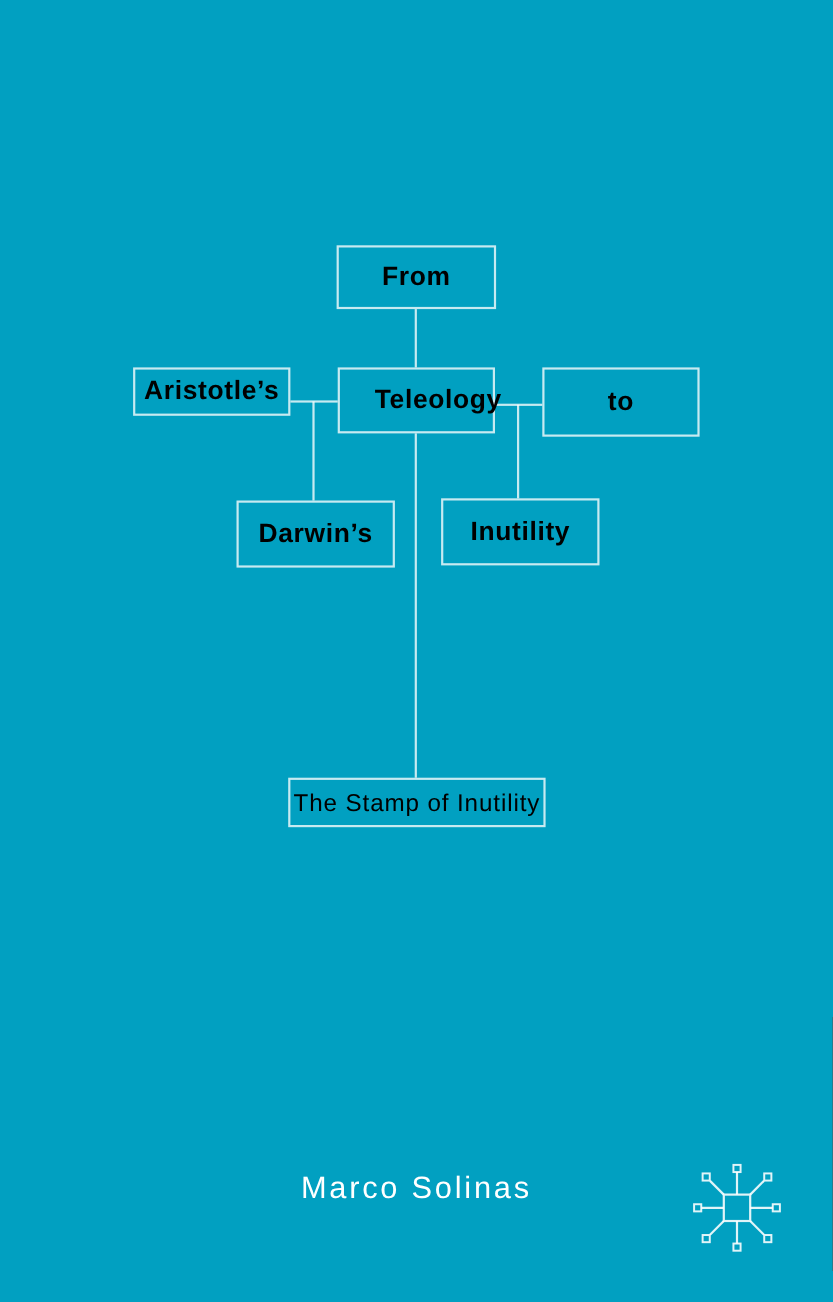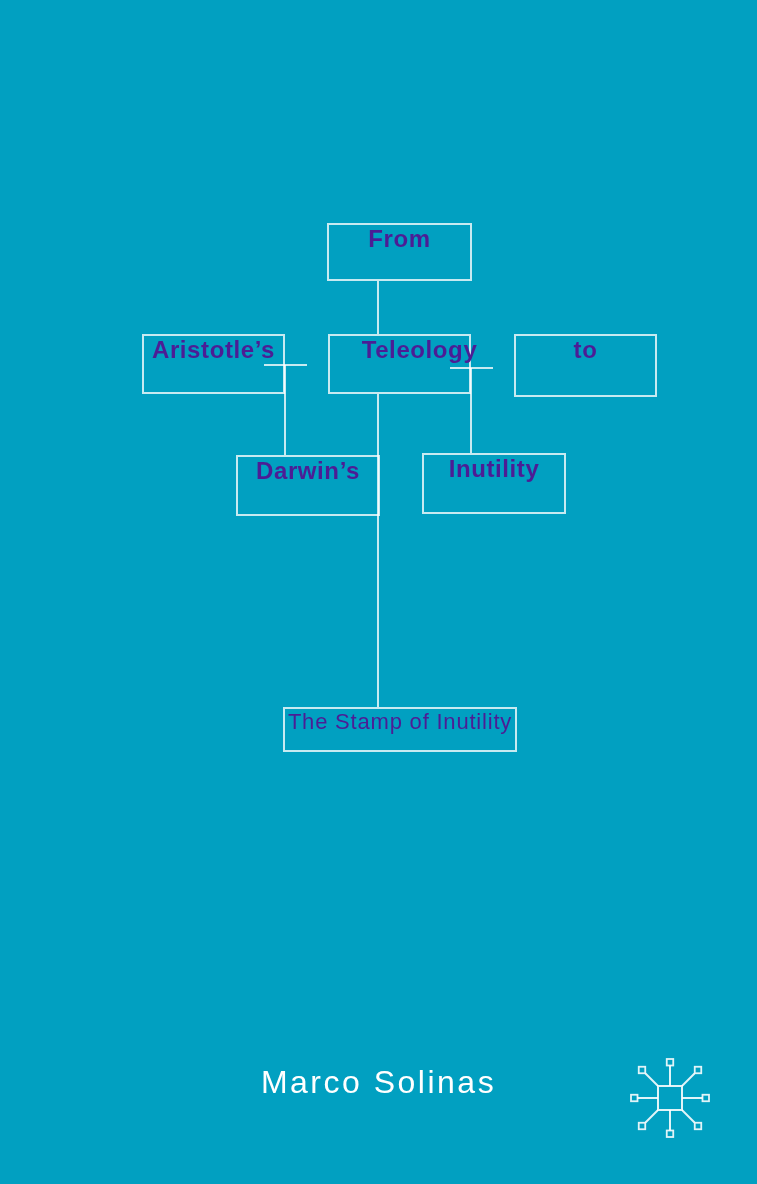--- a/index.html
+++ b/index.html
@@ -27,53 +27,52 @@
   .ln-tele-to          { left: 450px; top: 367px; width: 43px; height: 2px;   }
   .ln-down-genealogy   { left: 470px; top: 368px; width: 2px;  height: 85px;  }
   .ln-tele-subtitle    { left: 377px; top: 394px; width: 2px;  height: 313px; }
 
   
   .box {
     position: absolute;
     box-sizing: border-box;
     border: 2px solid rgba(255,255,255,0.78);
     display: flex;
-    align-items: flex-start;
+    align-items: center;
     justify-content: center;
-    color: #4c1d95;
-    margin-left: 21px;
+    color: #000000;
   }
   .box .lbl {
     font-size: 24px;
     font-weight: bold;
     letter-spacing: 0.6px;
     white-space: nowrap;
   }
   .b-from       { left: 306px; top: 223px; width: 145px; height: 58px; }
-  .b-aristotles { left: 121px; top: 334px; width: 143px; height: 60px; }
+  .b-aristotles { left: 121px; top: 334px; width: 143px; height: 44px; }
   .b-teleology  { left: 307px; top: 334px; width: 143px; height: 60px; padding-left: 40px; }
   .b-to         { left: 493px; top: 334px; width: 143px; height: 63px; }
   .b-darwins    { left: 215px; top: 455px; width: 144px; height: 61px; }
   .b-genealogy  { left: 401px; top: 453px; width: 144px; height: 61px; }
   .b-subtitle   { left: 262px; top: 707px; width: 234px; height: 45px; }
   .b-subtitle .lbl {
     font-size: 22px;
     font-weight: 300;
     letter-spacing: 0.8px;
   }
 
   
   .author {
     position: absolute;
     left: 0;
     top: 1064px;
     width: 100%;
     text-align: center;
     color: #FFFFFF;
-    font-size: 32px;
+    font-size: 28px;
     font-weight: 300;
     letter-spacing: 2.5px;
   }
 
   
   .logo {
     position: absolute;
     left: 628px;
     top: 1056px;
     width: 84px;

